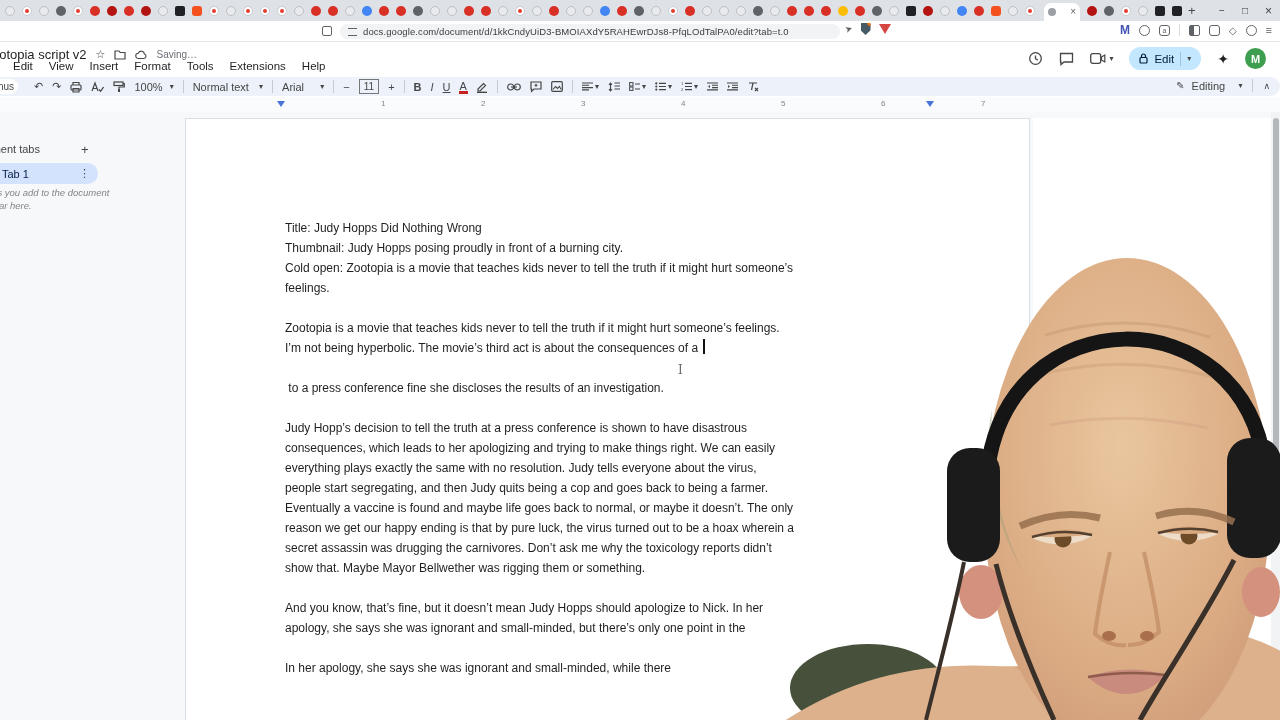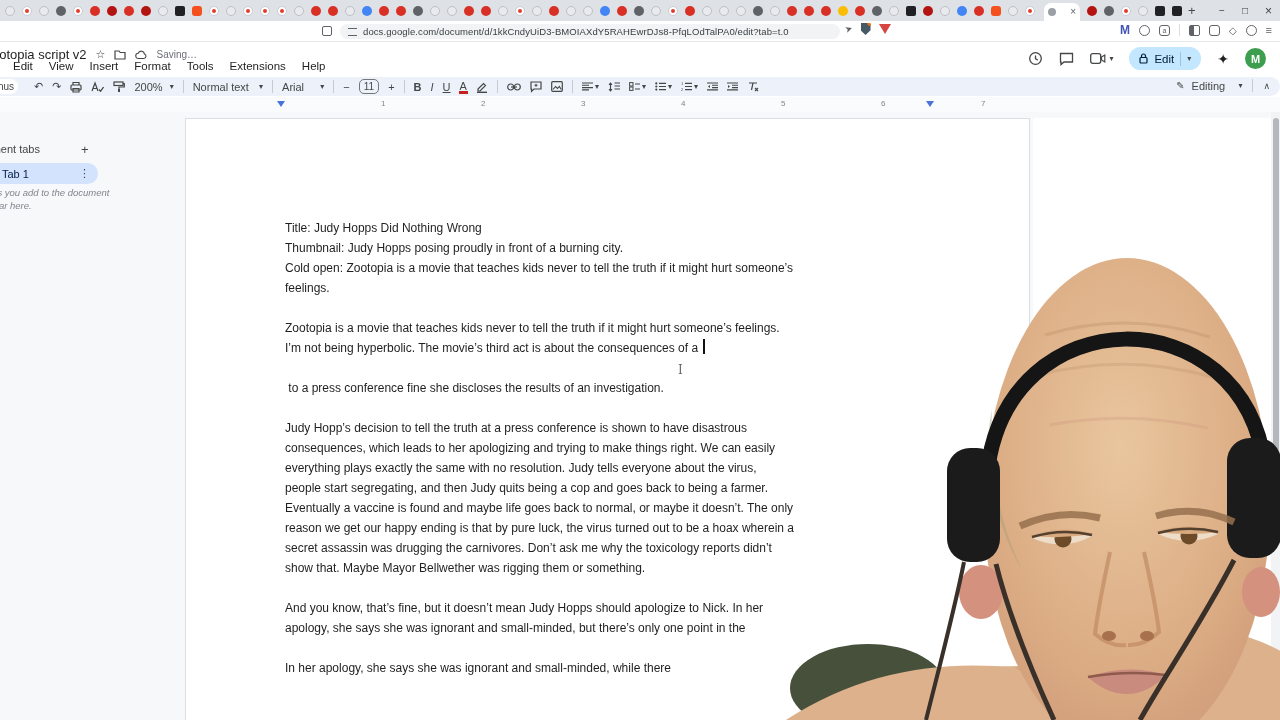--- a/index.html
+++ b/index.html
@@ -50,21 +50,21 @@
   .share-pill .sep{width:1px;height:14px;background:#9fc3dd;}
   .avatar{width:21px;height:21px;border-radius:50%;background:#3e9e4f;color:#fff;font-size:11px;display:flex;align-items:center;justify-content:center;font-weight:bold;}
   svg.ic{display:block;}
 
   
   .toolband{position:absolute;left:0;top:77px;width:1280px;height:20px;background:#fff;}
   .toolbar{position:absolute;left:0;top:77px;width:1280px;height:19px;background:#edf2fa;border-radius:0 10px 10px 0;display:flex;align-items:center;gap:9px;padding-left:34px;color:#444746;font-size:11px;}
   .tb{display:flex;align-items:center;gap:2px;white-space:nowrap;}
   .tsep{width:1px;height:13px;background:#c7cbd1;}
   .menus-frag{position:absolute;left:-22px;top:79px;width:40px;height:15px;background:#fff;border-radius:8px;font-size:10px;color:#444746;display:flex;align-items:center;justify-content:flex-end;padding-right:4px;}
-  .fsize-box{border:1px solid #747775;border-radius:5px;font-size:10px;padding:0 4px;line-height:13px;color:#444746;}
+  .fsize-box{border:1px solid #747775;border-radius:0;font-size:10px;padding:0 4px;line-height:13px;color:#444746;}
   .bold{font-weight:bold;} .ital{font-style:italic;} .uline{text-decoration:underline;}
   .acolor{position:relative;line-height:1;} .acolor::after{content:"";position:absolute;left:-1px;right:-1px;bottom:-2px;height:3px;background:#c5221f;}
   .mode-right{position:absolute;right:10px;top:79px;display:flex;align-items:center;gap:10px;color:#444746;font-size:11px;}
   .dd{font-size:8px;color:#444746;}
 
   
   .ruler{position:absolute;left:0;top:97px;width:1280px;height:15px;background:#f9fbfd;}
   .ruler-ticks{position:absolute;left:185px;top:104px;width:845px;height:6px;
     background:repeating-linear-gradient(90deg,#b9bdc4 0 1px,transparent 1px 25px);}
   .rnum{position:absolute;top:99px;font-size:8px;color:#80868b;}
@@ -258,21 +258,21 @@
     </svg>
   <svg class="ic" width="13" height="12" viewBox="0 0 13 12">
       <path d="M1 10L4 2l3 8M2.2 7.5h3.6" fill="none" stroke="#444746" stroke-width="1.2"></path>
       <path d="M8 8.5l1.6 1.8L12.5 6" fill="none" stroke="#444746" stroke-width="1.3"></path>
     </svg>
   <svg class="ic" width="12" height="12" viewBox="0 0 12 12">
       <rect x="1" y="1" width="9" height="3.5" fill="none" stroke="#444746" stroke-width="1.2"></rect>
       <path d="M10 2.7h1.3V6H6v2" fill="none" stroke="#444746" stroke-width="1.2"></path>
       <rect x="5" y="8" width="2" height="3" fill="#444746"></rect>
     </svg>
-  <span class="tb"><span>200%</span>&nbsp;<span class="dd">▾</span></span>
+  <span class="tb"><span>100%</span>&nbsp;<span class="dd">▾</span></span>
   <span class="tsep"></span>
   <span class="tb"><span>Normal text</span>&nbsp;&nbsp;<span class="dd">▾</span></span>
   <span class="tsep"></span>
   <span class="tb"><span>Arial</span>&nbsp;&nbsp;&nbsp;&nbsp;<span class="dd">▾</span></span>
   <span class="tsep"></span>
   <span class="tb">−</span>
   <span class="fsize-box">11</span>
   <span class="tb">+</span>
   <span class="tsep"></span>
   <span class="tb bold">B</span>

